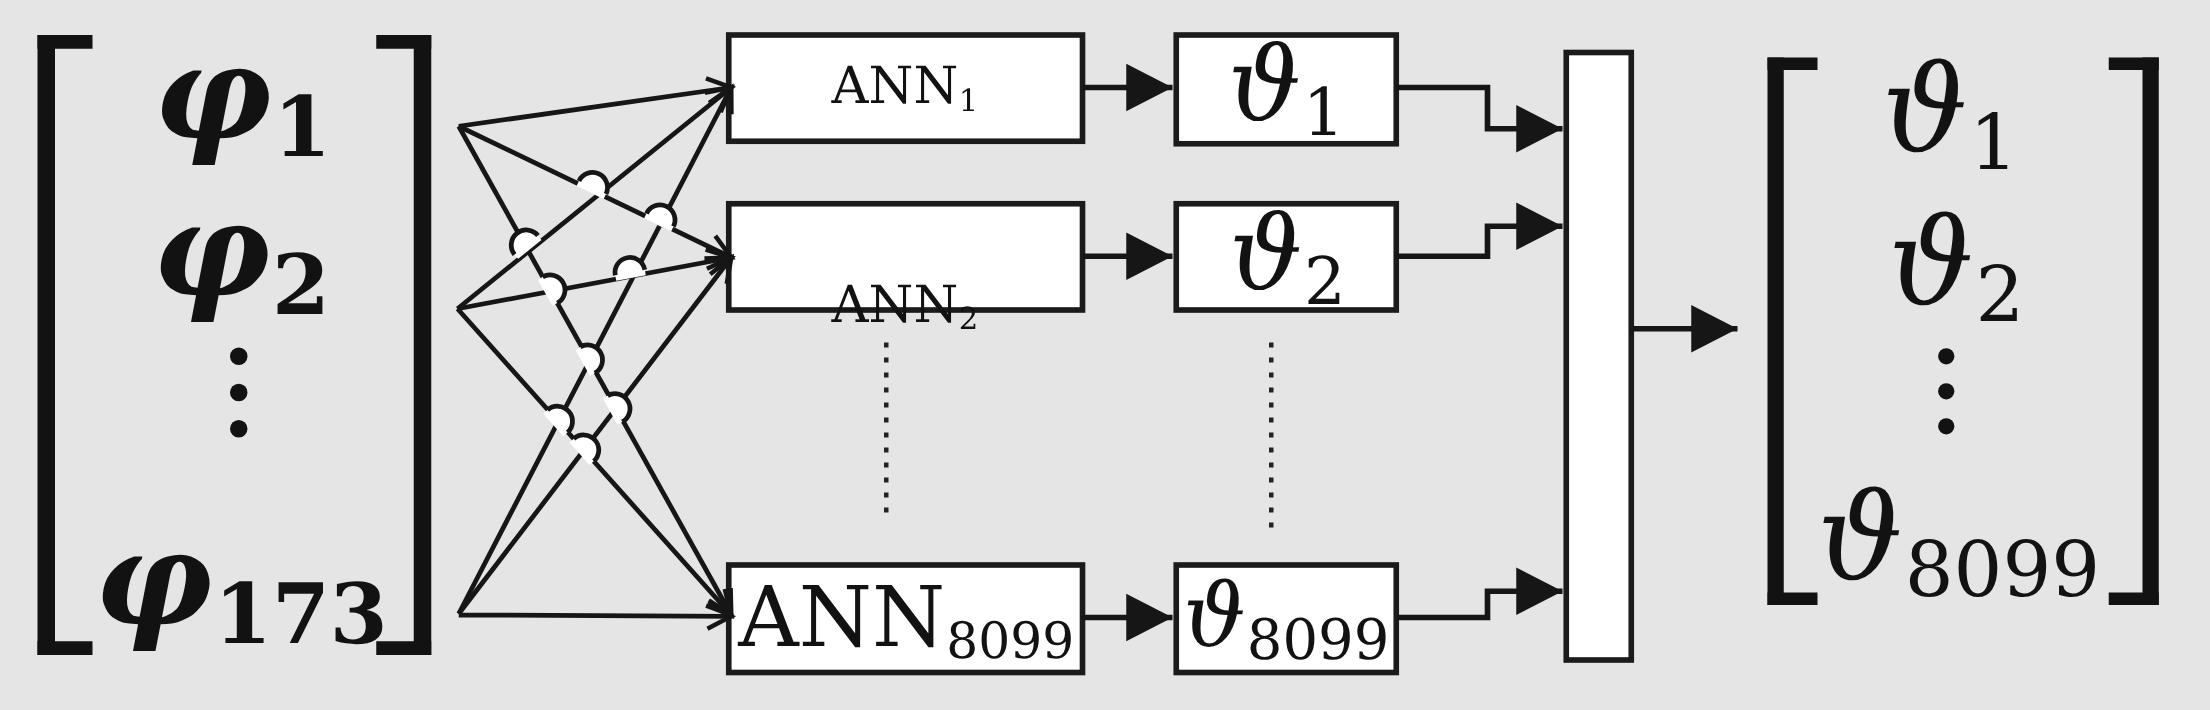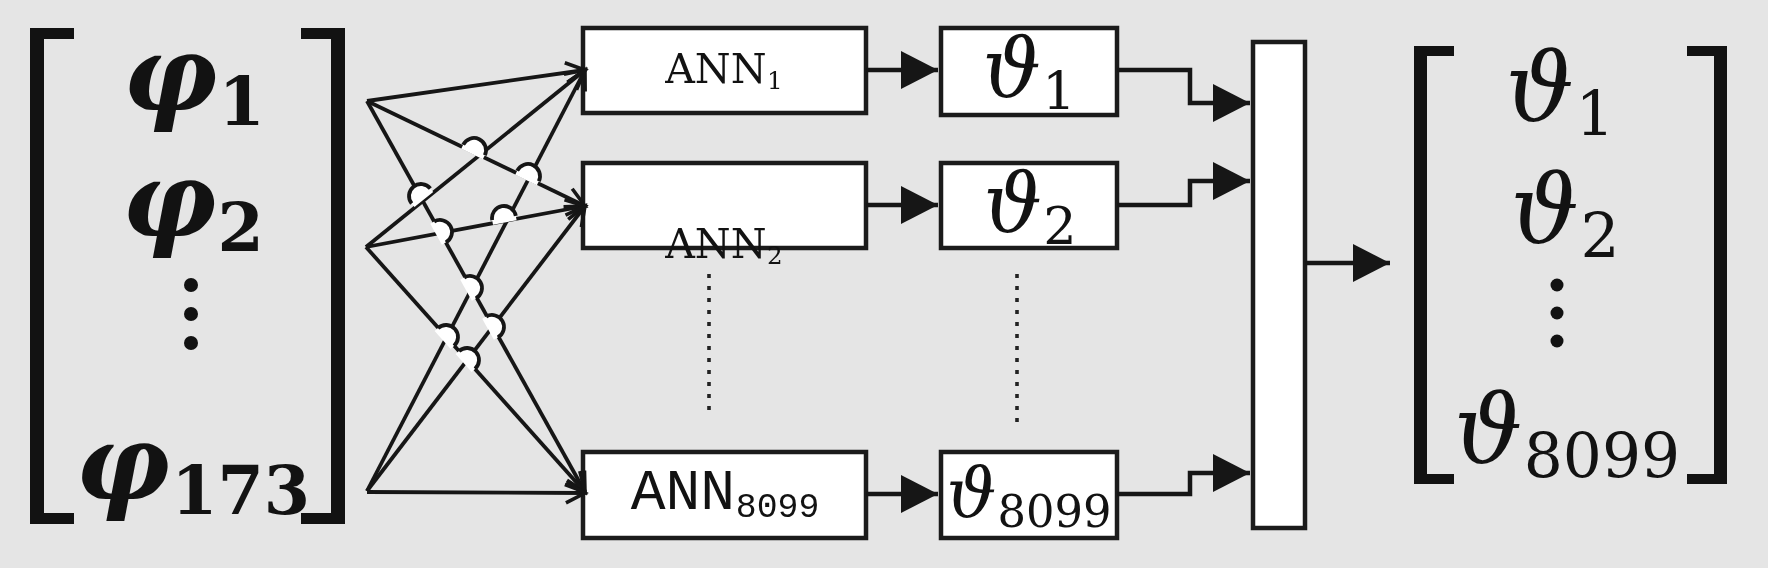--- a/index.html
+++ b/index.html
@@ -165,21 +165,21 @@
   <div class="lab math vec-in" style="left:193px; top:200px;"><span>φ</span><span class="sub">2</span></div>
   <div class="vdots" style="left:191px; top:314px;">
       <i></i>
       <i></i>
       <i></i>
     </div>
   <div class="lab math vec-in" style="left:193px; top:463px;"><span>φ</span><span class="sub">173</span></div>
 
   <div class="lab lbl-ann" style="left:724px; top:69px;"><span>ANN</span><span class="sub">1</span></div>
   <div class="lab lbl-ann" style="left:724px; top:204px;margin-top:40px;"><span>ANN</span><span class="sub">2</span></div>
-  <div class="lab lbl-ann" style="left:725px; top:494px; font-size:58px;font-family:Liberation Mono, monospace;"><span>ANN</span><span class="sub">8099</span></div>
+  <div class="lab lbl-ann" style="left:725px; top:494px; font-size:67px;"><span>ANN</span><span class="sub">8099</span></div>
 
   <div class="lab math lbl-th" style="left:1029px; top:69px;"><span>ϑ</span><span class="sub">1</span></div>
   <div class="lab math lbl-th" style="left:1030px; top:204px;"><span>ϑ</span><span class="sub">2</span></div>
   <div class="lab math lbl-th small" style="left:1029px; top:493px;"><span>ϑ</span><span class="sub">8099</span></div>
 
   <div class="bk bk-l slim-l" style="left:1414px; top:46px; width:40px; height:438px;"></div>
   <div class="bk bk-r slim-r" style="left:1687px; top:46px; width:40px; height:438px;"></div>
 
   <div class="lab math vec-out" style="left:1560px; top:88px;"><span>ϑ</span><span class="sub">1</span></div>
   <div class="lab math vec-out" style="left:1565px; top:210px;"><span>ϑ</span><span class="sub">2</span></div>

